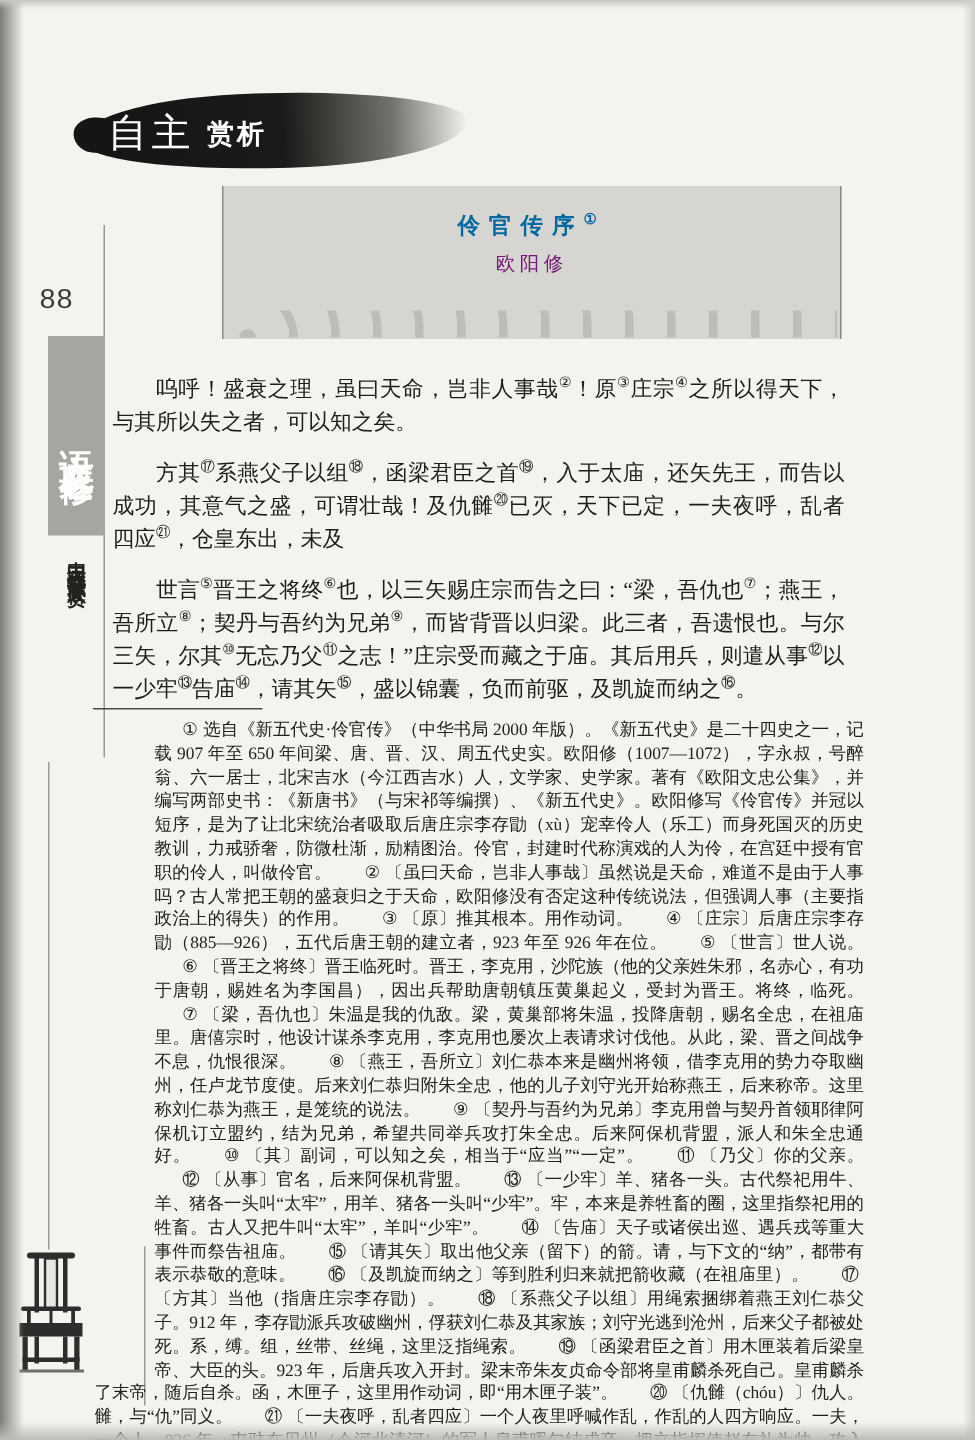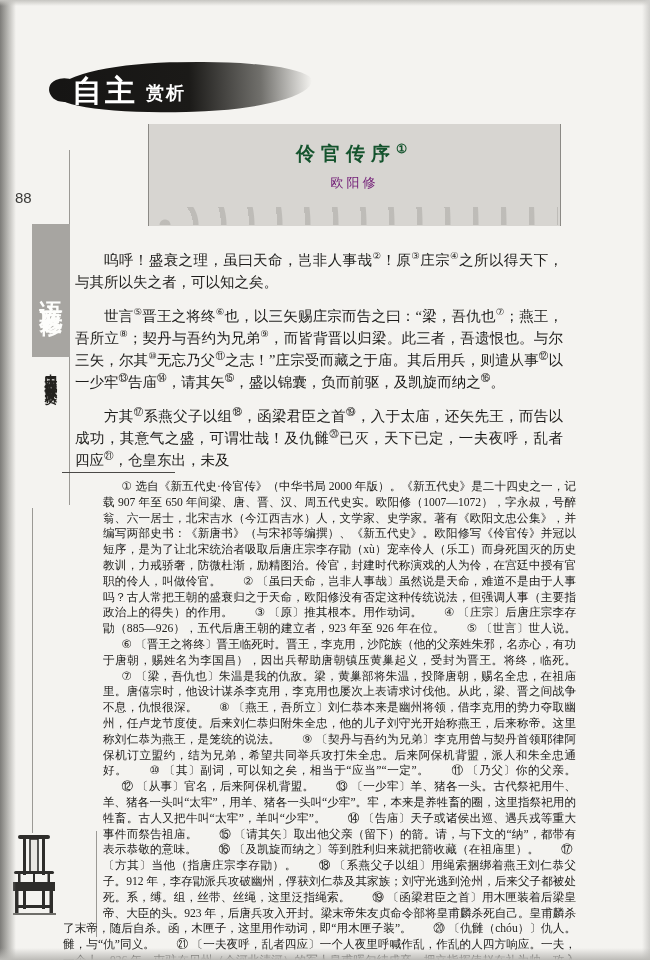--- a/index.html
+++ b/index.html
@@ -29,46 +29,46 @@
 
   
   .banner{position:absolute;left:56px;top:62px;width:256px;height:50px;}
   .banner-blob{position:absolute;left:0;top:0;width:100%;height:100%;
     border-radius:46% 54% 48% 52% / 55% 45% 58% 42%;
     transform:rotate(-1.5deg);
     background:linear-gradient(90deg,var(--banner-black) 0%,#1b1a18 52%,#71706c 80%,rgba(198,196,191,0) 100%);}
   .banner-dab{position:absolute;left:-7px;top:16px;width:30px;height:24px;
     background:var(--banner-black);border-radius:60% 40% 55% 45%/50%;transform:rotate(10deg);}
   .banner-text{position:absolute;left:16px;top:9px;color:#fff;white-space:nowrap;}
-  .banner-main{font-size:30px;font-weight:bold;letter-spacing:3px;}
+  .banner-main{font-size:26px;font-weight:normal;letter-spacing:3px;}
   .banner-sub{font-size:18px;font-weight:bold;letter-spacing:2px;position:relative;top:-2px;margin-left:8px;}
 
   
-  .page-num{position:absolute;left:15px;top:189px;font-family:Liberation Sans, sans-serif;
-    font-size:15px;color:#3a3a38;}
+  .page-num{position:absolute;left:26px;top:189px;font-family:Liberation Mono, monospace;
+    font-size:19px;color:#3a3a38;}
   .rule{position:absolute;width:1px;background:#9b9995;}
   .rule-top{left:69px;top:150px;height:355px;}
   .rule-mid{left:32px;top:508px;height:325px;}
   .rule-low{left:96px;top:831px;height:106px;}
   .series-box{position:absolute;left:32px;top:224px;width:38px;height:133px;
     background:var(--sidebar-gray);display:flex;align-items:center;justify-content:center;}
   .series-text{writing-mode:vertical-rl;text-orientation:upright;color:#fdfdfb;
     font-size:23px;font-weight:bold;letter-spacing:5px;line-height:1;}
   .book-title-v{position:absolute;left:42px;top:364px;height:150px;
     writing-mode:vertical-rl;text-orientation:upright;
     font-size:12.5px;letter-spacing:2px;color:#23221f;font-weight:600;}
 
   
   .title-box{position:absolute;left:148px;top:124px;width:413px;height:102px;
     background:var(--title-box-gray);
     border-left:1px solid #8b8985;border-right:1px solid #8b8985;box-sizing:border-box;}
   .title-box::after{content:"";position:absolute;left:2px;right:2px;bottom:1px;height:18px;opacity:.55;
     background:repeating-radial-gradient(circle at 14px 18px,rgba(125,123,118,.5) 0 5px,rgba(125,123,118,0) 6px 28px);}
-  .doc-title{margin:0;padding-top:17px;text-align:center;font-size:19px;font-weight:bold;
-    letter-spacing:6px;color:#14532d;}
+  .doc-title{margin:0;padding-top:17px;text-align:center;font-size:15px;font-weight:bold;
+    letter-spacing:6px;color:#0369a1;}
   .doc-author{margin:7px 0 0;text-align:center;font-size:13px;letter-spacing:3px;color:#701a75;}
 
   
   .main-text{position:absolute;left:63px;top:237px;width:512px;}
   .main-text p{margin:12px;text-indent:2em;font-size:14.5px;line-height:22px;
     text-align:justify;color:var(--text-dark);}
   sup{font-size:.66em;vertical-align:super;line-height:0;}
 
   
   .fn-sep{position:absolute;left:62px;top:472px;width:113px;height:1px;background:#4a4947;}
@@ -130,23 +130,23 @@
 
 <div class="title-box">
   <h1 class="doc-title autosup">伶官传序<sup>①</sup></h1>
   <div class="doc-author">欧阳修</div>
 </div>
 
 <div class="main-text">
 
     <p class="autosup">呜呼！盛衰之理，虽曰天命，岂非人事哉<sup>②</sup>！原<sup>③</sup>庄宗<sup>④</sup>之所以得天下，与其所以失之者，可以知之矣。</p>
 
+    <p class="autosup">方其<sup>⑰</sup>系燕父子以组<sup>⑱</sup>，函梁君臣之首<sup>⑲</sup>，入于太庙，还矢先王，而告以成功，其意气之盛，可谓壮哉！及仇雠<sup>⑳</sup>已灭，天下已定，一夫夜呼，乱者四应<sup>㉑</sup>，仓皇东出，未及</p>
+
     <p class="autosup">世言<sup>⑤</sup>晋王之将终<sup>⑥</sup>也，以三矢赐庄宗而告之曰：“梁，吾仇也<sup>⑦</sup>；燕王，吾所立<sup>⑧</sup>；契丹与吾约为兄弟<sup>⑨</sup>，而皆背晋以归梁。此三者，吾遗恨也。与尔三矢，尔其<sup>⑩</sup>无忘乃父<sup>⑪</sup>之志！”庄宗受而藏之于庙。其后用兵，则遣从事<sup>⑫</sup>以一少牢<sup>⑬</sup>告庙<sup>⑭</sup>，请其矢<sup>⑮</sup>，盛以锦囊，负而前驱，及凯旋而纳之<sup>⑯</sup>。</p>
-
-    <p class="autosup">方其<sup>⑰</sup>系燕父子以组<sup>⑱</sup>，函梁君臣之首<sup>⑲</sup>，入于太庙，还矢先王，而告以成功，其意气之盛，可谓壮哉！及仇雠<sup>⑳</sup>已灭，天下已定，一夫夜呼，乱者四应<sup>㉑</sup>，仓皇东出，未及</p>
   </div>
 
 <div class="fn-sep"></div>
 <div class="footnotes">
   <div class="fn-wrap-spacer"></div>
   
 
     <span class="fn-entry"><span class="fn-marker">①</span><span class="fn-text">选自《新五代史·伶官传》（中华书局 2000 年版）。《新五代史》是二十四史之一，记载 907 年至 650 年间梁、唐、晋、汉、周五代史实。欧阳修（1007—1072），字永叔，号醉翁、六一居士，北宋吉水（今江西吉水）人，文学家、史学家。著有《欧阳文忠公集》，并编写两部史书：《新唐书》（与宋祁等编撰）、《新五代史》。欧阳修写《伶官传》并冠以短序，是为了让北宋统治者吸取后唐庄宗李存勖（xù）宠幸伶人（乐工）而身死国灭的历史教训，力戒骄奢，防微杜渐，励精图治。伶官，封建时代称演戏的人为伶，在宫廷中授有官职的伶人，叫做伶官。</span></span>
   
     <span class="fn-entry"><span class="fn-marker">②</span><span class="fn-text">〔虽曰天命，岂非人事哉〕虽然说是天命，难道不是由于人事吗？古人常把王朝的盛衰归之于天命，欧阳修没有否定这种传统说法，但强调人事（主要指政治上的得失）的作用。</span></span>

